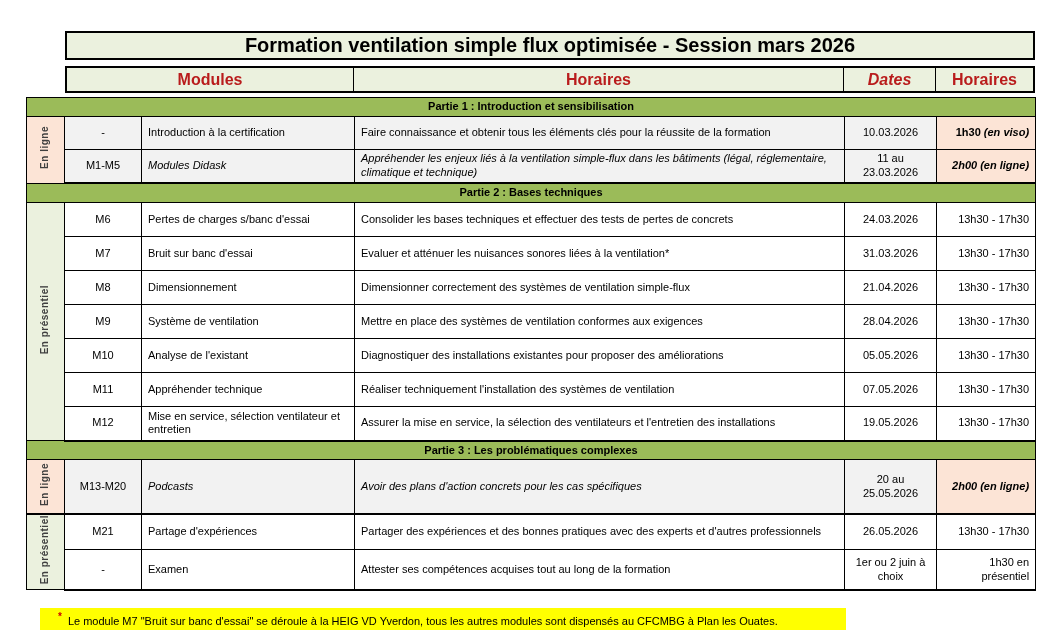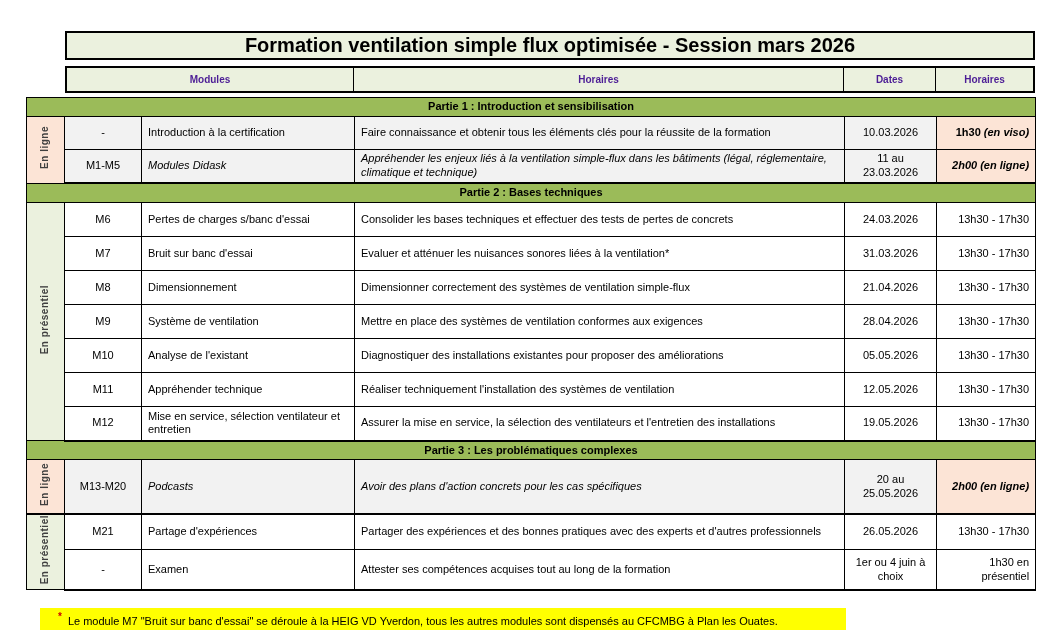--- a/index.html
+++ b/index.html
@@ -5,25 +5,25 @@
   * { box-sizing: border-box; margin: 0; padding: 0; }
   html,body { width:1046px; height:639px; background:#ffffff;
     font-family:"Liberation Sans","DejaVu Sans",sans-serif; color:#000; }
   .page { position:relative; width:1046px; height:639px; padding:31px 0 0 26px; }
 
   .title-box { margin-left:39px; width:970px; height:29px; border:2px solid #000;
     background:#ebf1de; display:flex; align-items:center; justify-content:center;
     font-size:20px; font-weight:bold; margin-bottom:6px; }
 
   .hdr-row { margin-left:39px; display:flex; border:2px solid #000; width:970px; height:27px; }
-  .hdr-cell { background:#ebf1de; color:#4c1d95; font-weight:bold; font-size:10px;
+  .hdr-cell { background:#ebf1de; color:#b91c1c; font-weight:bold; font-size:16px;
     display:flex; align-items:center; justify-content:center; border-right:1px solid #000; }
   .hdr-cell:last-child { border-right:none; }
   .hc-modules { width:287px; } .hc-objectifs { width:490px; }
-  .hc-dates { width:92px; } .hc-horaires { flex:1; }
+  .hc-dates { width:92px;font-style:italic; } .hc-horaires { flex:1; }
 
   table.sched { border-collapse:collapse; table-layout:fixed; width:1009px; margin-top:4px; }
   table.sched td { border:1px solid #000; font-size:11px; line-height:1.25;
     vertical-align:middle; padding:2px 6px; }
   td.band { background:#9bbb59; font-weight:bold; text-align:center; height:17px;
     border-top:2px solid #000; border-bottom:2px solid #000; padding:1px; }
   td.side { width:38px; padding:0; text-align:center;
     border-left:2px solid #000; border-bottom:2px solid #000; }
   td.side .vtext { writing-mode:vertical-rl; transform:rotate(180deg);
     font-weight:bold; font-size:10px; color:#3f3f3f; letter-spacing:0.5px; }
@@ -131,21 +131,21 @@
         <td>Analyse de l'existant</td>
         <td>Diagnostiquer des installations existantes pour proposer des améliorations</td>
         <td class="dates">05.05.2026</td>
         <td class="horaires">13h30 - 17h30</td>
       </tr>
 
       <tr class="h34">
         <td class="code">M11</td>
         <td>Appréhender technique</td>
         <td>Réaliser techniquement l'installation des systèmes de ventilation</td>
-        <td class="dates">12.05.2026</td>
+        <td class="dates">07.05.2026</td>
         <td class="horaires">13h30 - 17h30</td>
       </tr>
 
       <tr class="h34 sec-end">
         <td class="code">M12</td>
         <td>Mise en service, sélection ventilateur et entretien</td>
         <td>Assurer la mise en service, la sélection des ventilateurs et l'entretien des installations</td>
         <td class="dates">19.05.2026</td>
         <td class="horaires">13h30 - 17h30</td>
       </tr>
@@ -169,21 +169,21 @@
         <td>Partage d'expériences</td>
         <td>Partager des expériences et des bonnes pratiques avec des experts et d'autres professionnels</td>
         <td class="dates">26.05.2026</td>
         <td class="horaires">13h30 - 17h30</td>
       </tr>
 
       <tr class="h40 sec-end">
         <td class="code">-</td>
         <td>Examen</td>
         <td>Attester ses compétences acquises tout au long de la formation</td>
-        <td class="dates">1er ou 4 juin à choix</td>
+        <td class="dates">1er ou 2 juin à choix</td>
         <td class="horaires">1h30 en présentiel</td>
       </tr>
 
     </tbody>
   </table>
 
   <div class="footnote">
     <sup>*</sup><span>Le module M7  "Bruit sur banc d'essai" se déroule à la HEIG VD Yverdon, tous les autres modules sont dispensés au CFCMBG à Plan les Ouates.</span>
   </div>
 

